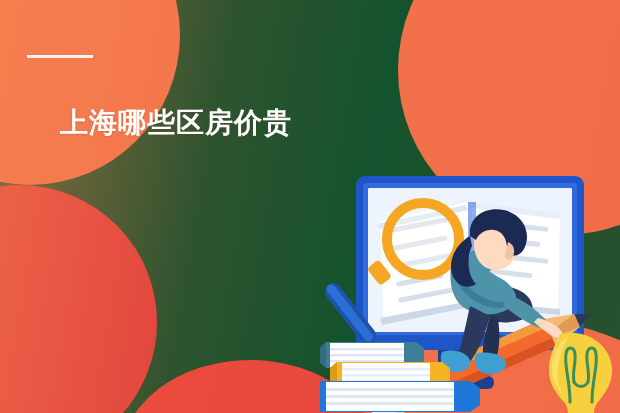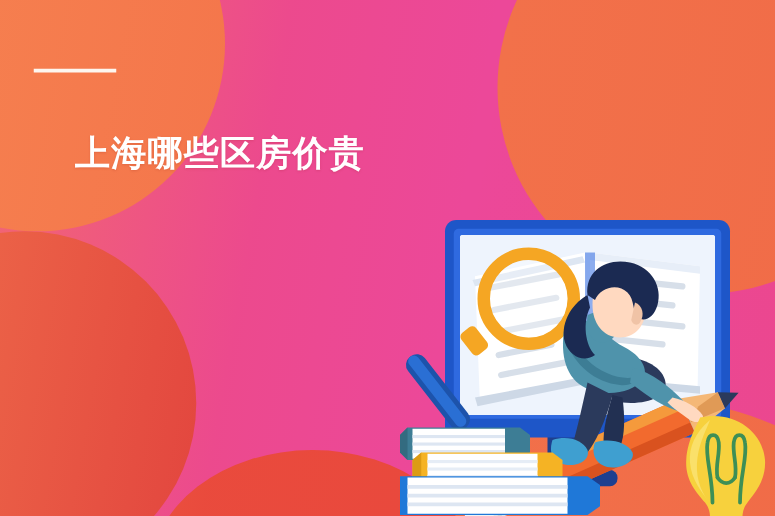--- a/index.html
+++ b/index.html
@@ -2,21 +2,21 @@
 <html><head>
 <meta charset="utf-8">
 <style>
   html,body{margin:0;padding:0;background:#fff;}
   body{font-family:"DejaVu Sans","Liberation Sans",sans-serif;}
 
   #banner{
     position:relative;
     width:620px;height:413px;
     overflow:hidden;
-    background:#ec4899;
+    background:#14532d;
   }
 
   
   .bg-layer{position:absolute;inset:0;overflow:hidden;}
 
   .circle{position:absolute;border-radius:50%;}
 
   
   #circle-tl{
     left:-120px;top:-115px;

